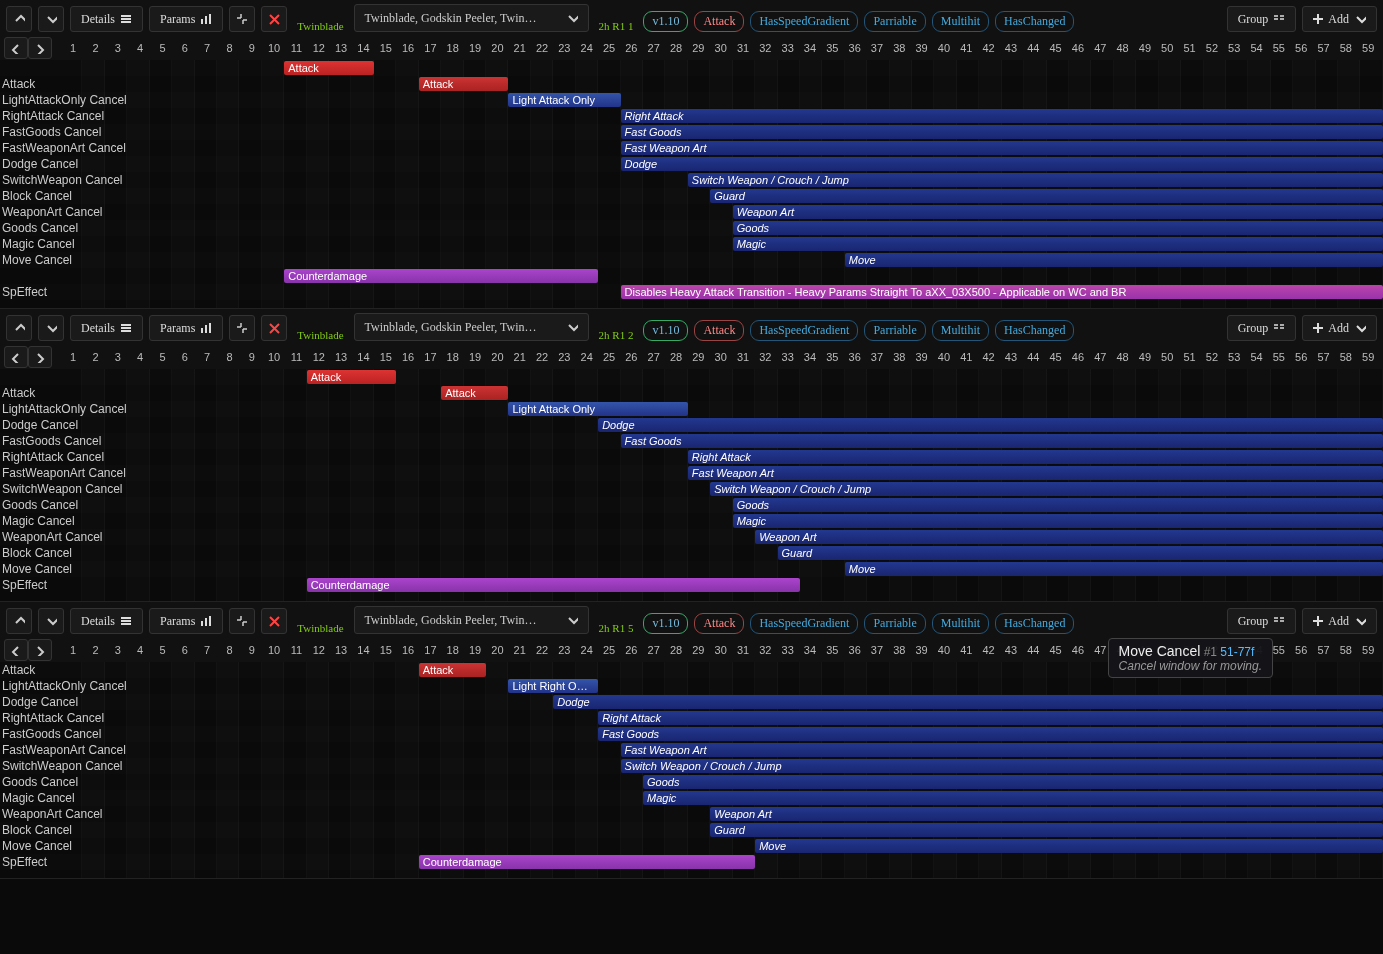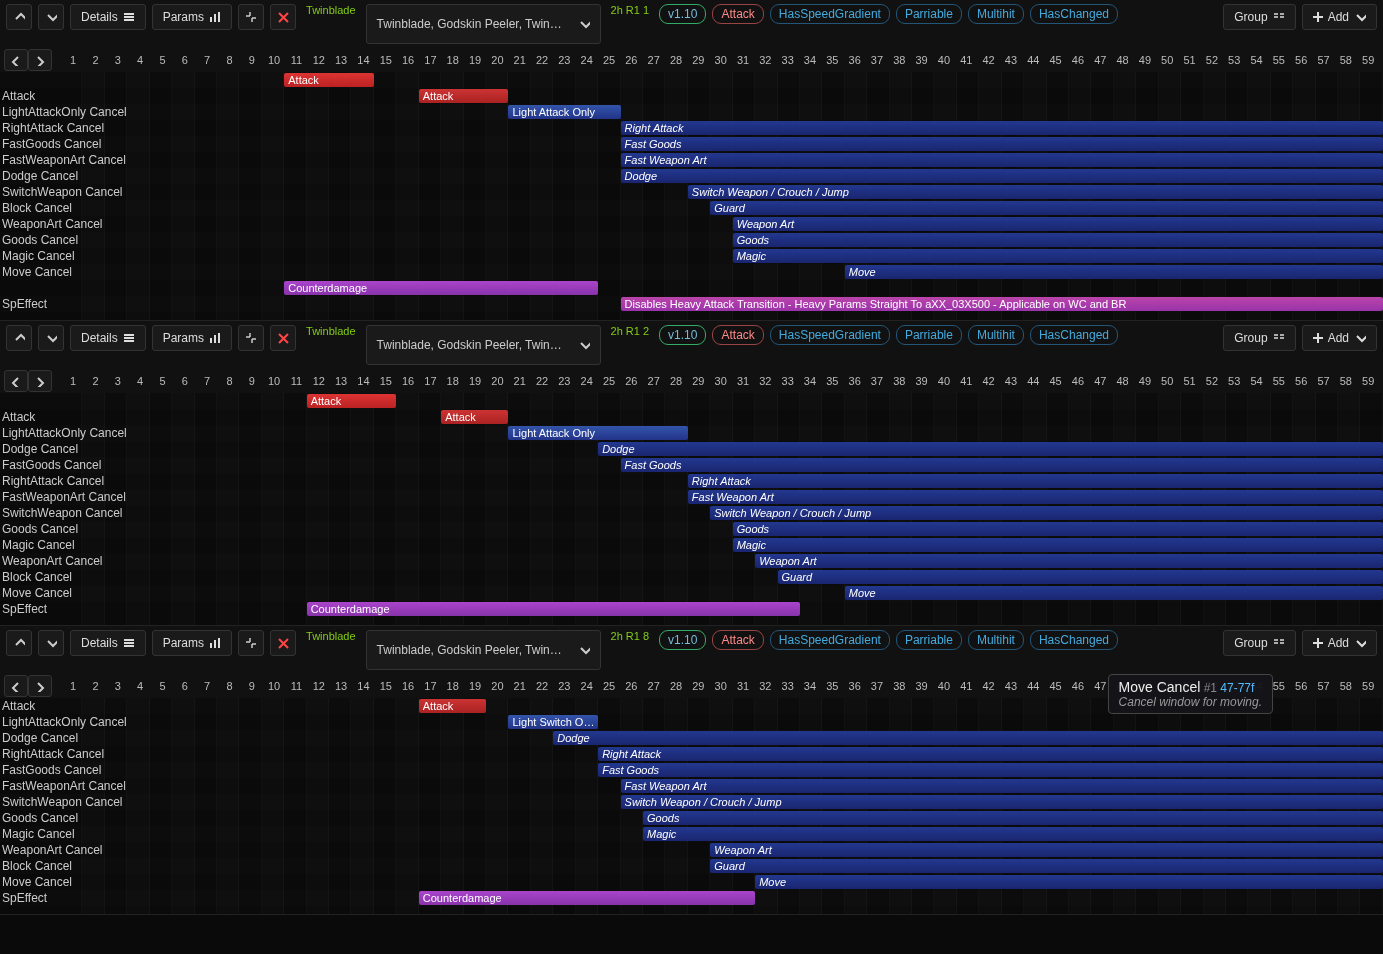--- a/index.html
+++ b/index.html
@@ -1,23 +1,23 @@
 <!DOCTYPE html>
 <html><head>
 <meta charset="utf-8">
 <style>
   * { margin:0; padding:0; box-sizing:border-box; }
   body { background:#0a0a0a; font-family:"Segoe UI",Arial,sans-serif; font-size:12px; color:#ddd; overflow-x:auto; min-width:1383px; }
   .panel { border-bottom:1px solid #222; }
-  .toolbar { display:flex; align-items:flex-start; gap:6px; padding:4px 6px; background:#111; }
+  .toolbar { display:flex; align-items:flex-end; gap:6px; padding:4px 6px; background:#111;font-family:Liberation Serif, serif; }
   .sqbtn { width:26px; height:26px; display:flex; align-items:center; justify-content:center; border:1px solid #333; background:#1a1a1a; border-radius:3px; color:#ccc; cursor:pointer; }
   .sqbtn.red { color:#f44; }
   .btn { height:26px; padding:0 10px; display:flex; align-items:center; gap:5px; border:1px solid #333; background:#1a1a1a; border-radius:3px; color:#ddd; cursor:pointer; }
   .title { font-size:11px; font-weight:400; color:#84cc16; padding:0 4px; white-space:nowrap; }
-  .dropdown { height:40px; min-width:235px; padding:0 10px; display:flex; align-items:center; justify-content:space-between; border:1px solid #333; background:#1a1a1a; border-radius:3px; color:#ccc; cursor:pointer; }
+  .dropdown { height:28px; min-width:235px; padding:0 10px; display:flex; align-items:center; justify-content:space-between; border:1px solid #333; background:#1a1a1a; border-radius:3px; color:#ccc; cursor:pointer; }
   .tag { padding:2px 8px; border-radius:9px; font-size:12px; border:1px solid; cursor:pointer; }
   .tag.ver  { color:#7bd; border-color:#3a6; }
   .tag.attack { color:#f88; border-color:#944; }
   .tag.cyan { color:#4ad; border-color:#257; }
   .spacer { flex:1; }
   .navrow { display:flex; align-items:center; padding:0 4px; background:#111; height:24px; }
   .navrow .sqbtn { width:24px; height:22px; }
   .ruler { flex:1; display:flex; }
   .tick { flex:1; text-align:center; color:#bbb; font-size:11px; }
   .grid { position:relative; background:#0a0a0a; }
@@ -675,21 +675,21 @@
             <path d="M1 1l9 9M10 1l-9 9" stroke="currentColor" stroke-width="2"></path>
           </svg>
         </div>
     <div class="title">Twinblade</div>
     <div class="dropdown">
           <span>Twinblade, Godskin Peeler, Twin…</span>
           <svg width="12" height="12" viewBox="0 0 12 12">
             <path d="M3 4l5 5 5-5" fill="none" stroke="currentColor" stroke-width="2"></path>
           </svg>
         </div>
-    <div class="title">2h R1 8</div>
+    <div class="title">2h R1 5</div>
     <span class="tag ver">v1.10</span>
         <span class="tag attack">Attack</span>
         <span class="tag cyan">HasSpeedGradient</span>
         <span class="tag cyan">Parriable</span>
         <span class="tag cyan">Multihit</span>
         <span class="tag cyan">HasChanged</span>
         <div class="spacer"></div>
     <div class="btn">
           <span>Group</span>
           <svg width="12" height="12" viewBox="0 0 12 12">
@@ -838,34 +838,34 @@
           <div class="col alt"></div>
           <div class="col "></div>
           <div class="col alt"></div>
           <div class="col "></div>
           <div class="col alt"></div>
           <div class="col "></div>
         </div>
         <div class="tooltip" style="right:110px;top:-24px">
       <span class="tt1">Move Cancel</span>
       <span class="tt2">#1</span>
-      <span class="tt3">47-77f</span><br>
+      <span class="tt3">51-77f</span><br>
       <span class="ttd">Cancel window for moving.</span>
     </div>
         <div class="rows">
           <div class="row">
       <div class="rowlabel">Attack</div>
       <div class="track">
               <div class="bar red" style="left:27.119%;width:5.085%;"><span>Attack</span></div>
             </div>
           </div>
           <div class="row">
       <div class="rowlabel">LightAttackOnly Cancel</div>
       <div class="track">
-              <div class="bar blue" style="left:33.898%;width:6.780%;"><span>Light Switch O…</span></div>
+              <div class="bar blue" style="left:33.898%;width:6.780%;"><span>Light Right O…</span></div>
             </div>
           </div>
           <div class="row">
       <div class="rowlabel">Dodge Cancel</div>
       <div class="track">
               <div class="bar dblue" style="left:37.288%;width:62.712%;"><span>Dodge</span></div>
             </div>
           </div>
           <div class="row">
       <div class="rowlabel">RightAttack Cancel</div>

